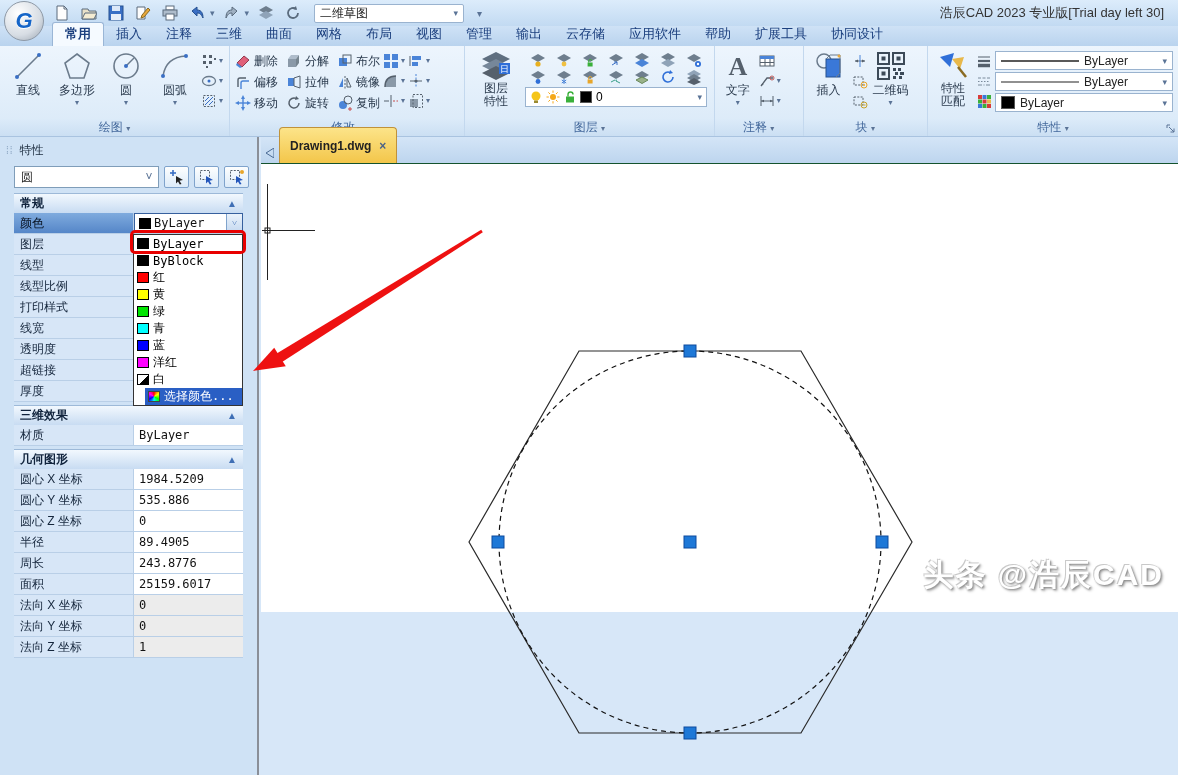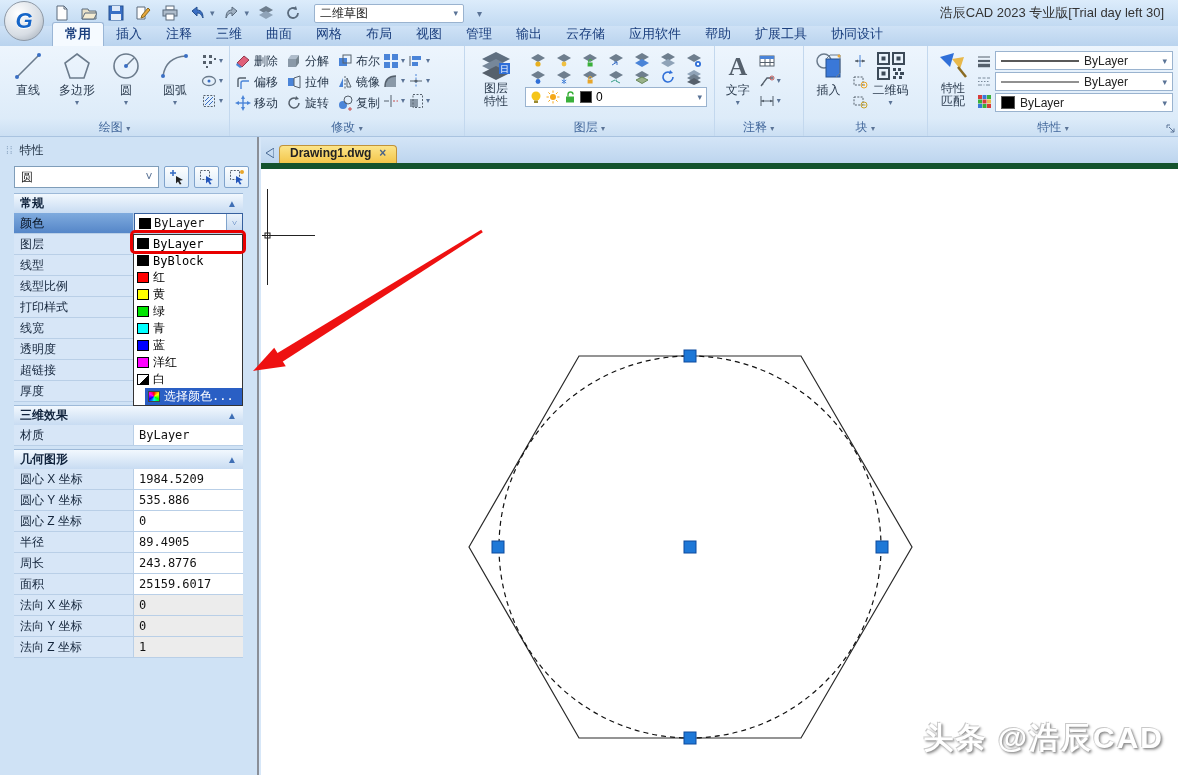--- a/index.html
+++ b/index.html
@@ -114,26 +114,26 @@
   .sw-pick { background:
     conic-gradient(#f00,#ff0,#0f0,#0ff,#00f,#f0f,#f00); border:1px solid #444; }
 
   .redbox { position:absolute; left:130px; top:93px; width:116px; height:24px;
     border:3px solid #e80000; border-radius:5px; z-index:45; }
 
   
   .docbar { position:absolute; left:261px; top:137px; width:917px; height:26px;
     background:linear-gradient(#d4e5f7,#bdd5ee); display:flex; align-items:flex-end; }
   .navarr { width:18px; height:20px; display:flex; align-items:center; justify-content:center; }
-  .doctab { height:18px; background:linear-gradient(#fce489,#f3c64a); border:1px solid #c0923a;
-    border-bottom:none; border-radius:4px 4px 0 0; display:flex; 
+  .doctab { height:36px; background:linear-gradient(#fce489,#f3c64a); border:1px solid #c0923a;
+    border-bottom:none; border-radius:4px 4px 0 0; display:flex; align-items:center;
     gap:8px; padding:0 10px; font-weight:bold; color:#222; }
   .doctab .close { color:#4a6388; font-weight:bold; }
-  .canvas { position:absolute; left:261px; top:163px; width:917px; height:612px; background:#ffffff;
-    border-top:6px solid #14532d; }
+  .canvas { position:absolute; left:261px; top:163px; width:917px; height:449px; background:#ffffff;
+    border-top:1px solid #14532d; }
   .watermark { position:absolute; right:14px; bottom:16px; font-size:30px; font-weight:bold;
     color:#ffffff; letter-spacing:2px;
     text-shadow:-1px -1px 0 #c9c9c9, 1px 1px 2px #8a8a8a, 2px 2px 3px #bdbdbd; }
 
   .overlay { position:absolute; left:0; top:0; width:1178px; height:775px;
     pointer-events:none; z-index:60; }
 
   .icon16 { width:16px; height:16px; } .icon30 { width:30px; height:30px; }
 </style>
 </head>

